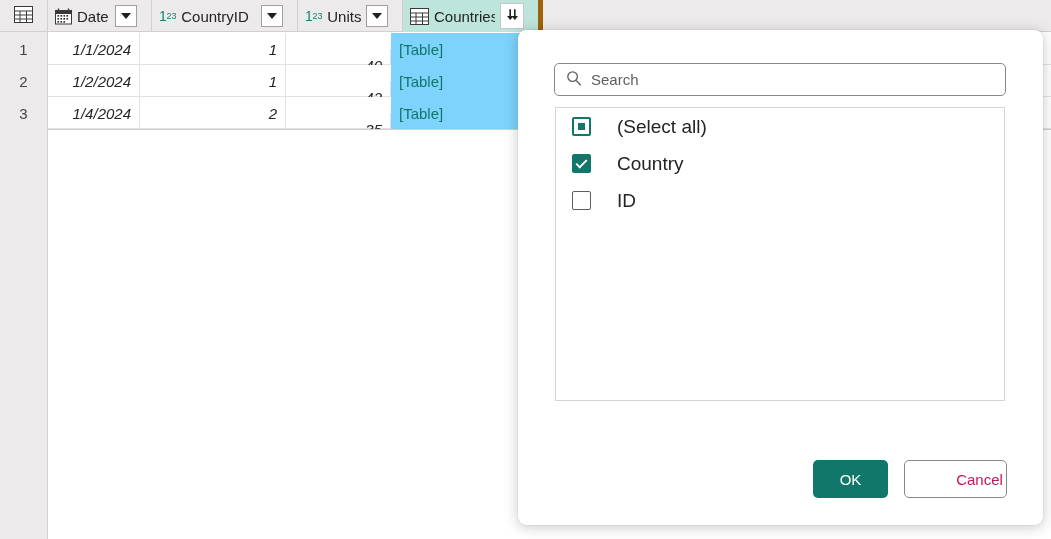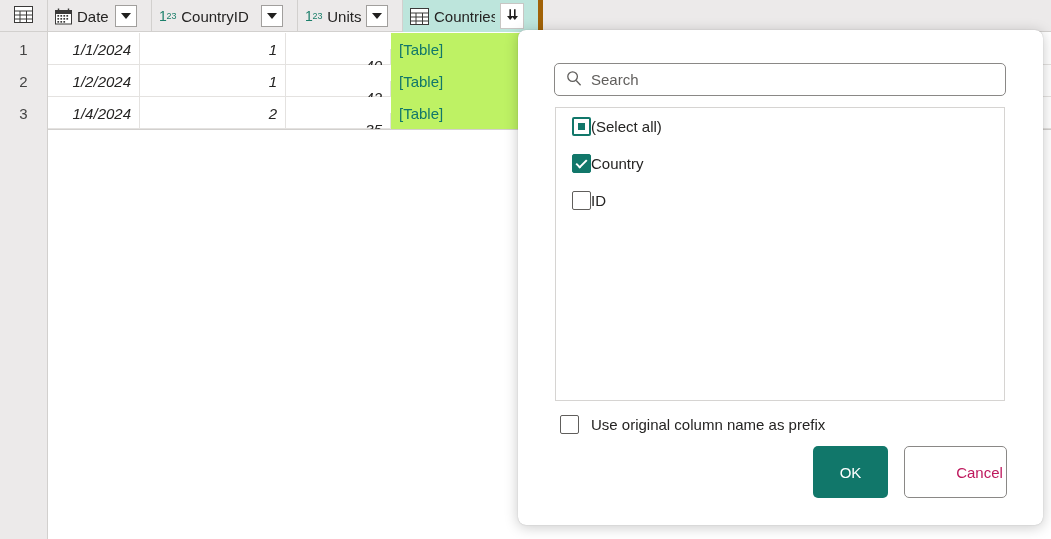--- a/index.html
+++ b/index.html
@@ -81,21 +81,21 @@
     padding: 0 8px; overflow: hidden; white-space: nowrap;
   }
   .cell.gutter {
     width: 48px; justify-content: center; background: #eceaea;
     font-style: normal; color: #444; border-right: 1px solid #d2d0ce;
   }
   .cell.c-date     { width: 92px; justify-content: flex-end; }
   .cell.c-country  { width: 146px; justify-content: flex-end; }
   .cell.c-units    { width: 105px; justify-content: flex-end; margin-top: 16px; }
   .cell.c-countries{
-    width: 140px; background: #bef264; font-style: normal;
+    width: 140px; background: #7dd3fc; font-style: normal;
     color: #11776a; justify-content: flex-start;
     border-right: 3px solid #0c4a6e; cursor: pointer;
   }
   .empty-below {
     position: absolute; left: 48px; top: 129px; width: 1003px; height: 410px;
     background: #ffffff; border-top: 1px solid #d2d0ce;
   }
 
   
   #dialog {
@@ -112,23 +112,23 @@
     cursor: text;
     text-align: center;
   }
   .search-wrap .ph { font-size: 15px; color: #605e5c; }
 
   .list-box {
     position: absolute; left: 37px; top: 77px; width: 450px; height: 294px;
     border: 1px solid #d6d4d2; background: #ffffff; overflow: hidden;
   }
   .list-item {
-    display: flex; align-items: center; gap: 0;
+    display: flex; align-items: center; gap: 26px;
     height: 37px; padding: 0 0 0 16px; cursor: pointer;
-    font-size: 15px; color: #252423;
+    font-size: 19px; color: #252423;
   }
   .cb {
     flex: 0 0 auto; width: 19px; height: 19px; border-radius: 2px;
     display: flex; align-items: center; justify-content: center;
     background: #ffffff; border: 1px solid #605e5c;
   }
   .cb.checked { background: #11776a; border-color: #11776a; }
   .cb.indeterminate { border: 2px solid #11776a; }
   .cb.indeterminate .sq { width: 7px; height: 7px; background: #11776a; }
   .cb .tick {
@@ -141,21 +141,21 @@
     position: absolute; left: 42px; top: 385px;
     display: flex; align-items: center; gap: 12px;
     font-size: 15px; color: #252423; cursor: pointer;
   }
 
   .btn-row {
     position: absolute; right: 36px; bottom: 27px;
     display: flex; align-items: center; gap: 16px;
   }
   .btn {
-    height: 52px; border-radius: 5px; font-size: 15px;
+    height: 38px; border-radius: 5px; font-size: 15px;
     display: flex; align-items: center; justify-content: center;
     cursor: pointer; border: 1px solid transparent;
   }
   .btn.primary { width: 75px; background: #11776a; color: #ffffff; }
   .btn.secondary { width: 103px; background: #ffffff; color: #be185d; border-color: #8a8886; padding-left: 48px; }
 </style>
 </head>
 <body>
 
 <div id="root">
@@ -304,23 +304,19 @@
         </span>
         <span>Country</span>
       </div>
 
       <div class="list-item">
         <span class="cb"></span>
         <span>ID</span>
       </div>
     </div>
 
-    <div class="prefix-row">
-      <span class="cb"></span>
-      <span>Use original column name as prefix</span>
-    </div>
 
     <div class="btn-row">
       <div class="btn primary">OK</div>
       <div class="btn secondary">Cancel</div>
     </div>
   </div>
 </div>
 
 </body></html>

